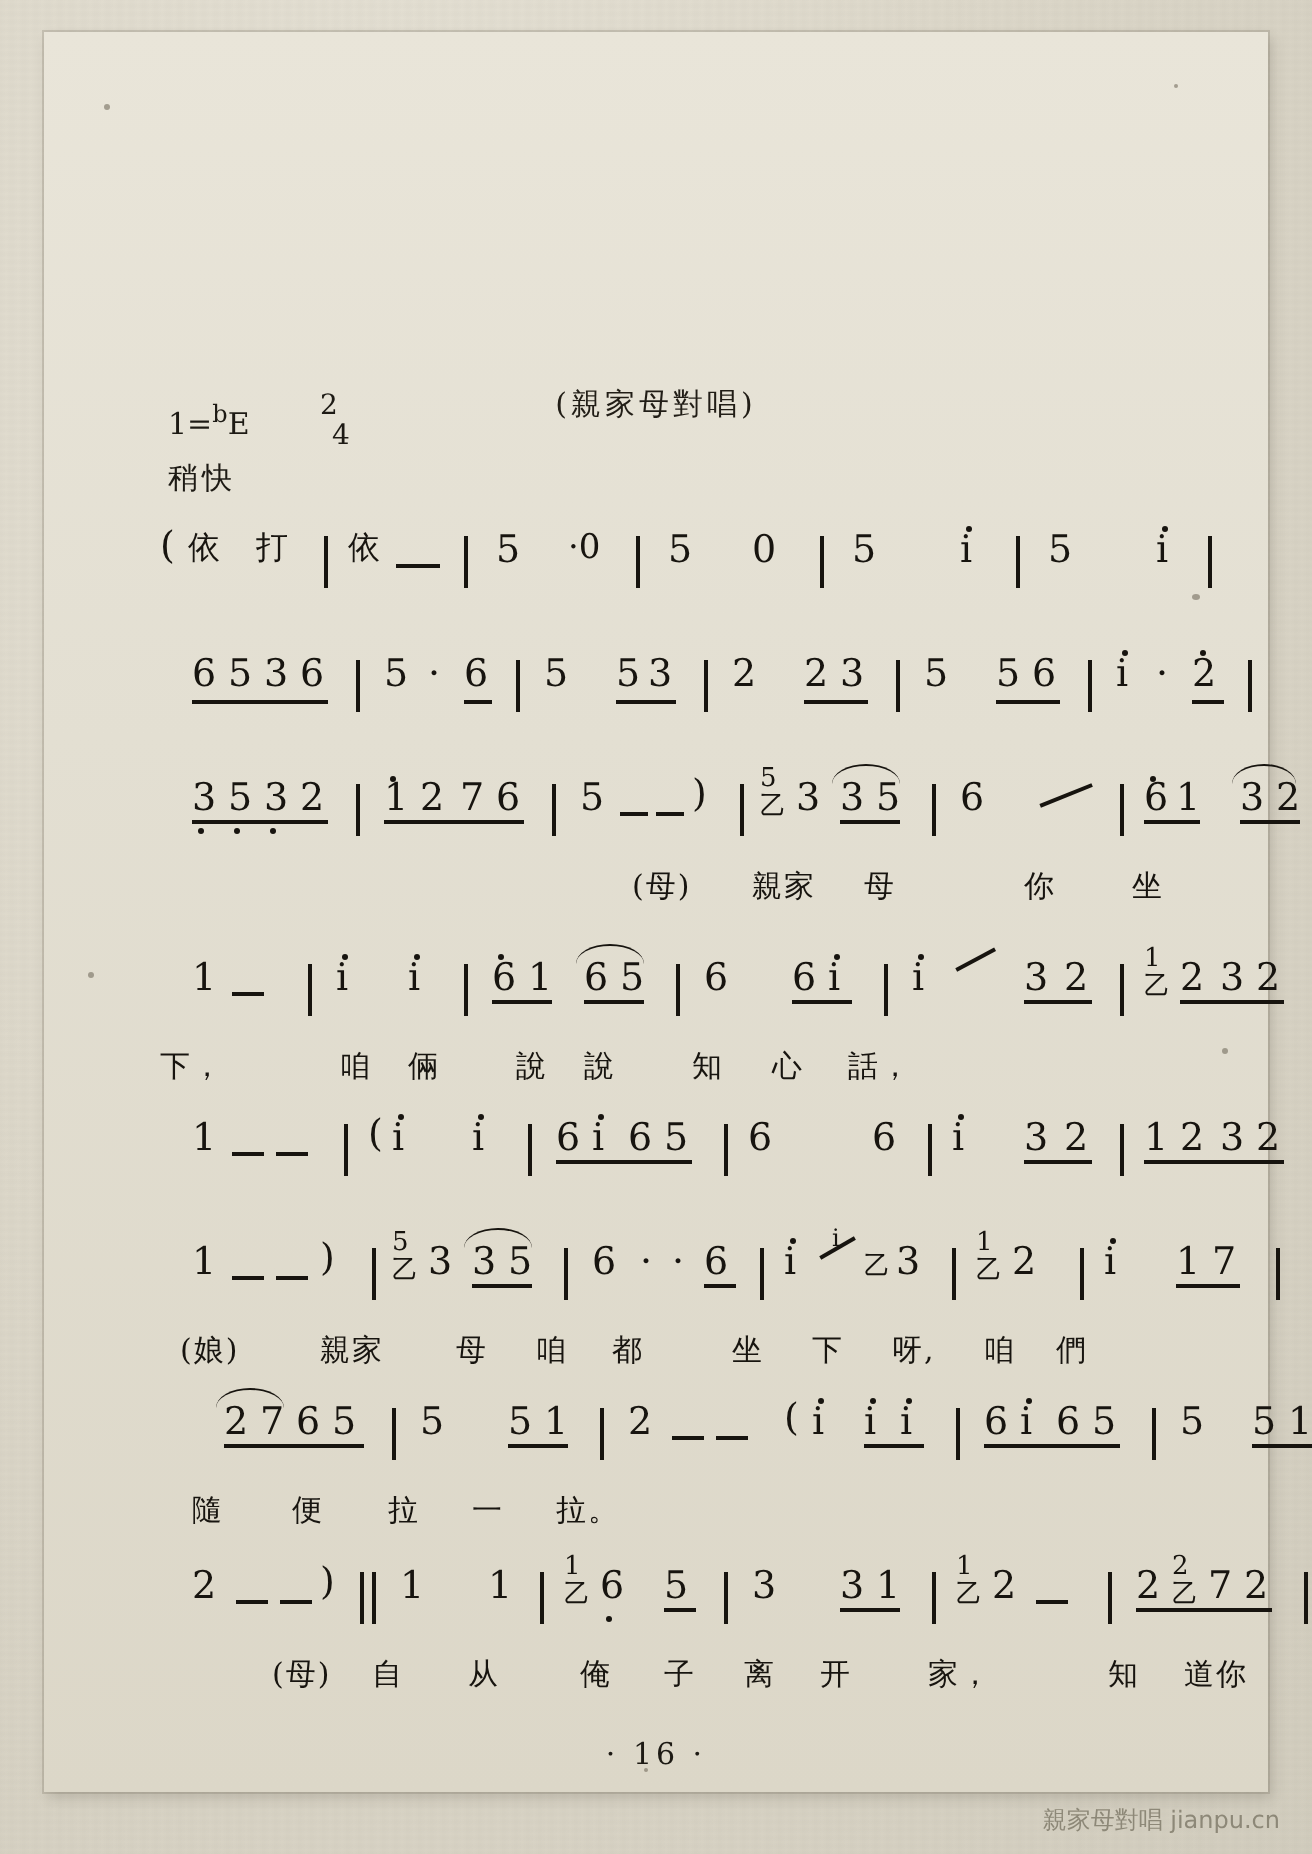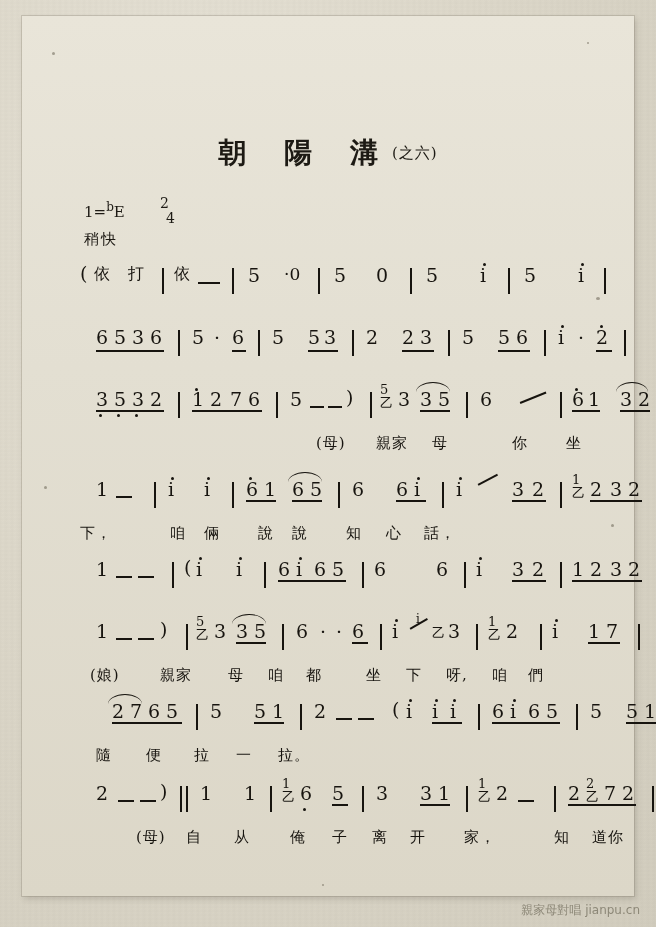--- a/index.html
+++ b/index.html
@@ -219,23 +219,21 @@
   <div class="grain"></div>
   <div class="sheet">
 
     <div class="speck" style="left:30px;  top:36px;  width:3px; height:3px;"></div>
     <div class="speck" style="left:565px; top:26px;  width:2px; height:2px;"></div>
     <div class="speck" style="left:574px; top:281px; width:4px; height:3px;"></div>
     <div class="speck" style="left:22px;  top:470px; width:3px; height:3px;"></div>
     <div class="speck" style="left:589px; top:508px; width:3px; height:3px;"></div>
     <div class="speck" style="left:300px; top:868px; width:2px; height:2px;"></div>
 
-    <div class="title-row">
-      <span class="title-main">朝 陽 溝</span><span class="title-sub">(之六)</span>
-    </div>
+    <div class="subtitle">(親家母對唱)</div>
 
     <div class="keysig">
       <span>1=</span><span class="flat">b</span><span>E</span>
     </div>
     <div class="meter">
       <span class="num">2</span>
       <span class="den">4</span>
     </div>
     <div class="tempo">稍快</div>
 
@@ -573,18 +571,19 @@
       <span class="cell" style="left:154px;">从</span>
       <span class="cell" style="left:210px;">俺</span>
       <span class="cell" style="left:252px;">子</span>
       <span class="cell" style="left:292px;">离</span>
       <span class="cell" style="left:330px;">开</span>
       <span class="cell" style="left:384px;">家，</span>
       <span class="cell" style="left:474px;">知</span>
       <span class="cell" style="left:512px;">道你</span>
     </div>
 
+    <div class="page-num">· 16 ·</div>
   </div>
 
   <div class="watermark">
     <span>親家母對唱 jianpu.cn</span>
   </div>
 </div>
 
 </body></html>

